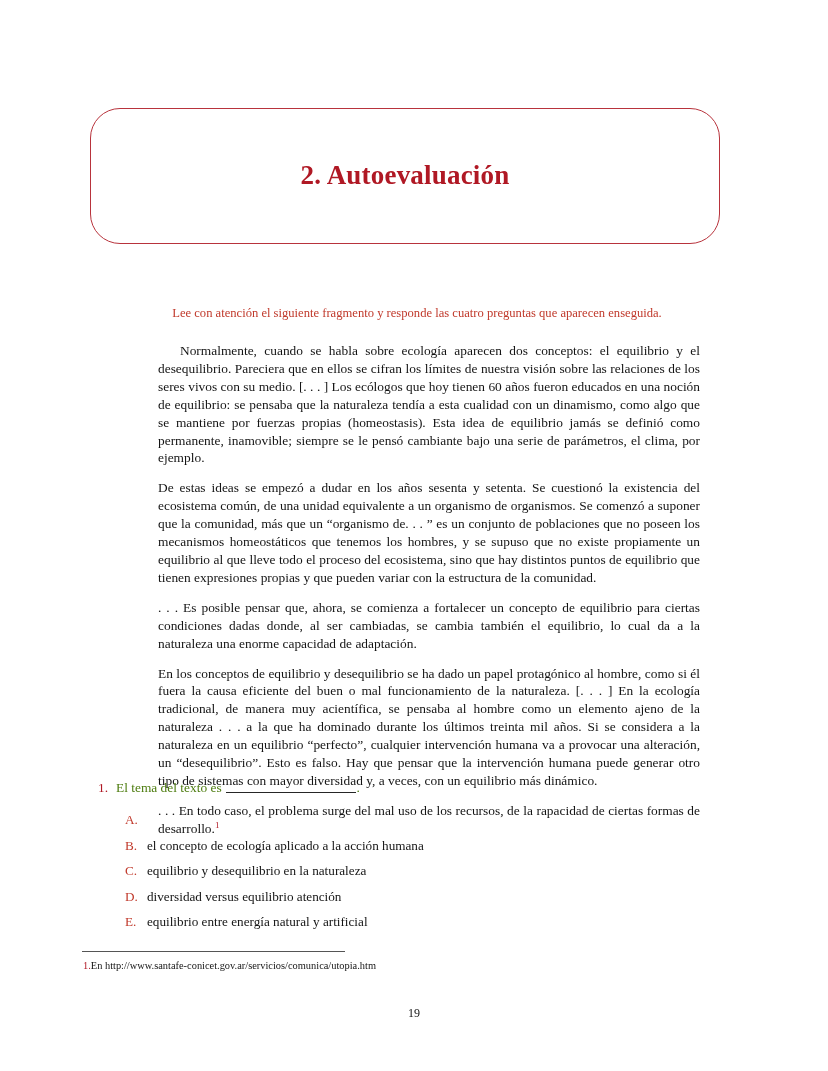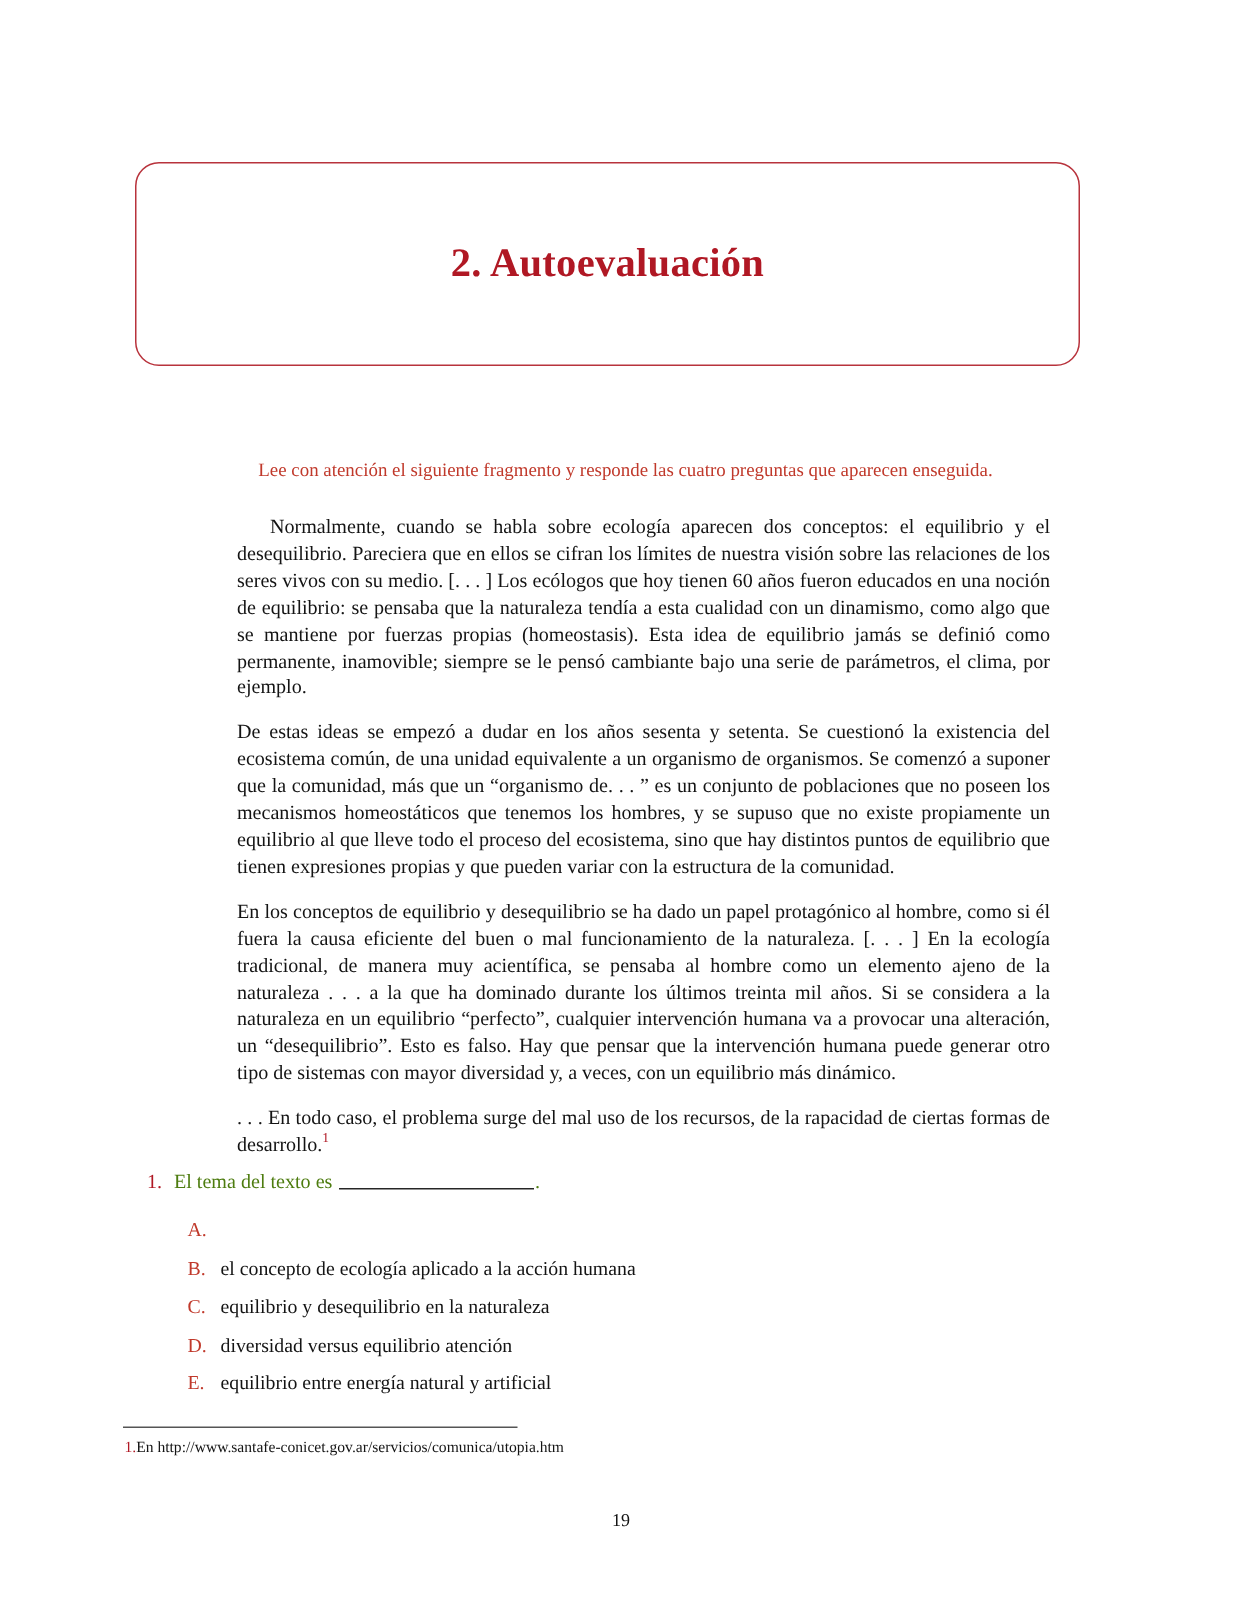--- a/index.html
+++ b/index.html
@@ -25,21 +25,21 @@
   }
 
   
   .title-box {
     position: absolute;
     left: 90px;
     top: 108px;
     width: 630px;
     height: 136px;
     border: 1.2px solid #b8333c;
-    border-radius: 16px;
+    border-radius: 30px;
     box-sizing: border-box;
     display: flex;
     align-items: center;
     justify-content: center;
   }
   .title-text {
     font-size: 27px;
     font-weight: bold;
     color: #b01824;
     letter-spacing: 0.2px;
@@ -166,20 +166,21 @@
 
   <div class="title-box">
     <div class="title-text">2. Autoevaluación</div>
   </div>
 
   <div class="instruction">Lee con atención el siguiente fragmento y responde las cuatro preguntas que aparecen enseguida.</div>
 
   <div class="passage">
     <p class="indent">Normalmente, cuando se habla sobre ecología aparecen dos conceptos: el equilibrio y el desequilibrio. Pareciera que en ellos se cifran los límites de nuestra visión sobre las relaciones de los seres vivos con su medio. [. . . ] Los ecólogos que hoy tienen 60 años fueron educados en una noción de equilibrio: se pensaba que la naturaleza tendía a esta cualidad con un dinamismo, como algo que se mantiene por fuerzas propias (homeostasis). Esta idea de equilibrio jamás se definió como permanente, inamovible; siempre se le pensó cambiante bajo una serie de parámetros, el clima, por ejemplo.</p>
     <p>De estas ideas se empezó a dudar en los años sesenta y setenta. Se cuestionó la existencia del ecosistema común, de una unidad equivalente a un organismo de organismos. Se comenzó a suponer que la comunidad, más que un “organismo de. . . ” es un conjunto de poblaciones que no poseen los mecanismos homeostáticos que tenemos los hombres, y se supuso que no existe propiamente un equilibrio al que lleve todo el proceso del ecosistema, sino que hay distintos puntos de equilibrio que tienen expresiones propias y que pueden variar con la estructura de la comunidad.</p>
+    <p>. . . Es posible pensar que, ahora, se comienza a fortalecer un concepto de equilibrio para ciertas condiciones dadas donde, al ser cambiadas, se cambia también el equilibrio, lo cual da a la naturaleza una enorme capacidad de adaptación.</p>
     <p>En los conceptos de equilibrio y desequilibrio se ha dado un papel protagónico al hombre, como si él fuera la causa eficiente del buen o mal funcionamiento de la naturaleza. [. . . ] En la ecología tradicional, de manera muy acientífica, se pensaba al hombre como un elemento ajeno de la naturaleza . . .  a la que ha dominado durante los últimos treinta mil años. Si se considera a la naturaleza en un equilibrio “perfecto”, cualquier intervención humana va a provocar una alteración, un “desequilibrio”. Esto es falso. Hay que pensar que la intervención humana puede generar otro tipo de sistemas con mayor diversidad y, a veces, con un equilibrio más dinámico.</p>
     <p><span>. . . En todo caso, el problema surge del mal uso de los recursos, de la rapacidad de ciertas formas de desarrollo.</span><span class="fn-ref">1</span></p>
   </div>
 
   <div class="question">
     <span class="q-num">1.</span>
     <span class="q-text"><span>El tema del texto es</span><span class="blank"></span><span>.</span></span>
   </div>
 
   <div class="options">

